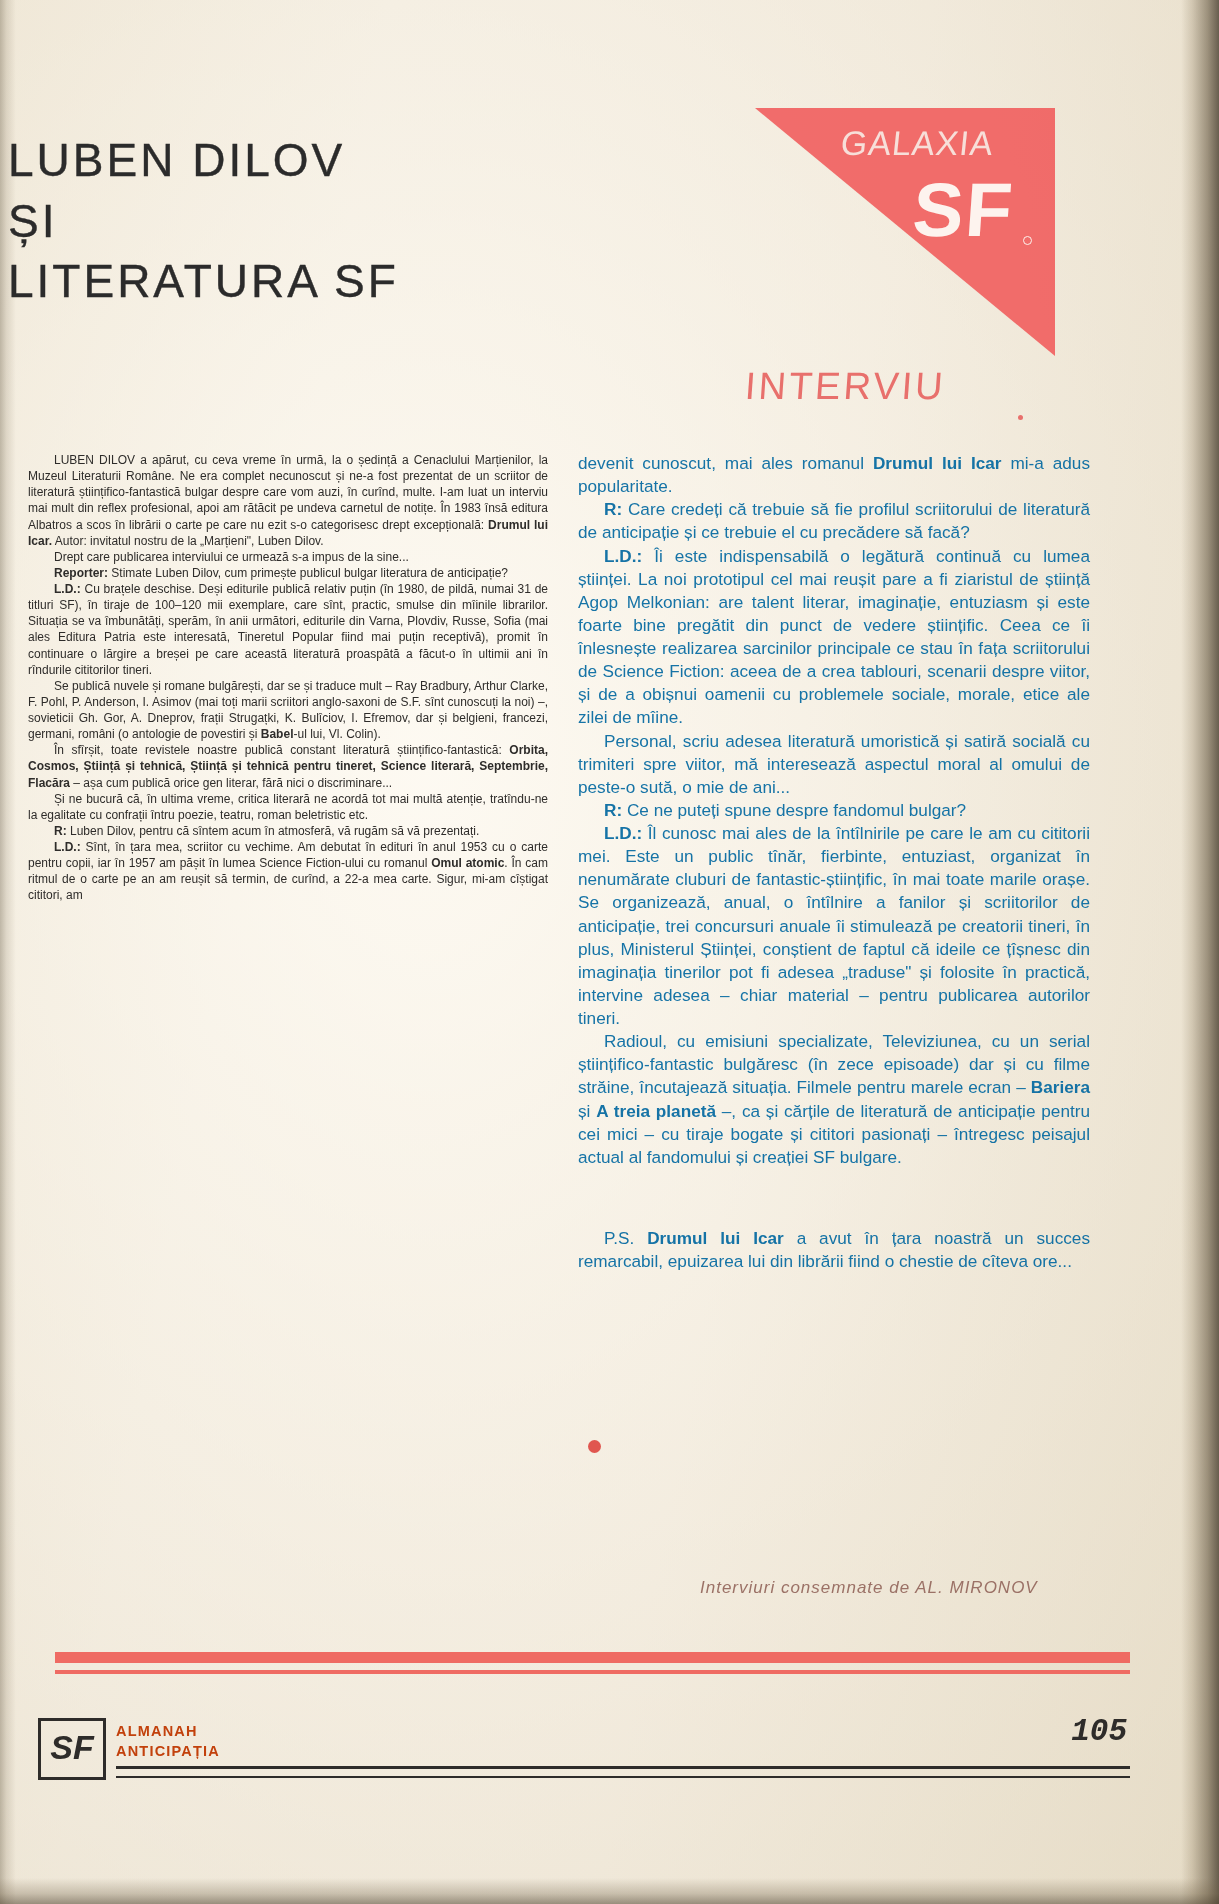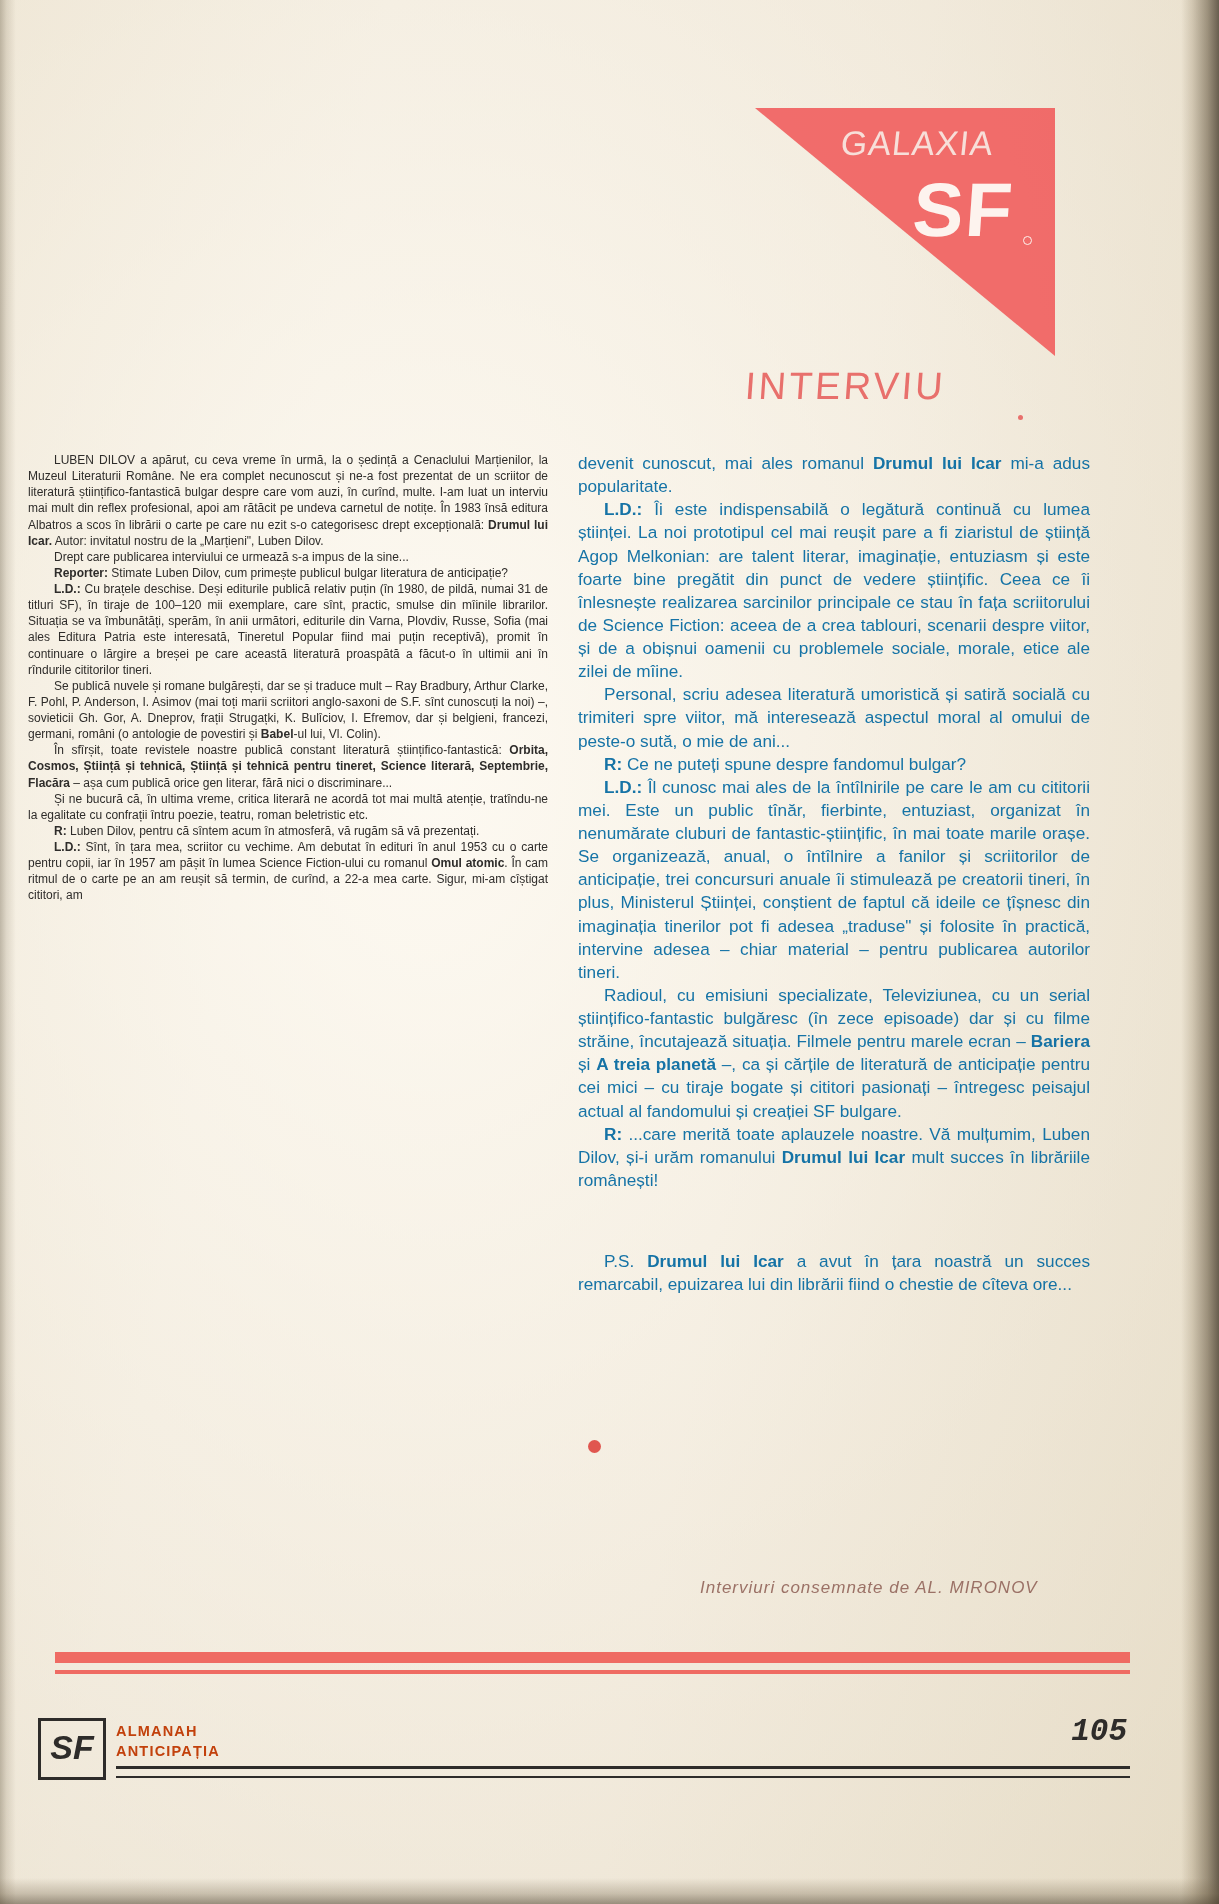--- a/index.html
+++ b/index.html
@@ -233,20 +233,25 @@
 </style>
 </head>
 <body>
 
 <div id="page">
   <div id="paper"></div>
   <div id="left-edge"></div>
   <div id="right-edge"></div>
   <div id="bottom-edge"></div>
 
+  <div id="title-block">
+    <div class="title-line">LUBEN  DILOV</div>
+    <div class="title-line">ȘI</div>
+    <div class="title-line">LITERATURA  SF</div>
+  </div>
 
   <div id="logo-wrap">
     <div id="logo-shape"></div>
     <div id="logo-galaxia">GALAXIA</div>
     <div id="logo-sf">SF</div>
     <div id="logo-dot"></div>
   </div>
   <div id="interviu">INTERVIU</div>
   <div id="interviu-dot"></div>
 
@@ -259,26 +264,26 @@
     <p class="p"><b class="spk">L.D.:</b> Cu brațele deschise. Deși editurile publică relativ puțin (în 1980, de pildă, numai 31 de titluri SF), în tiraje de 100–120 mii exemplare, care sînt, practic, smulse din mîinile librarilor. Situația se va îmbunătăți, sperăm, în anii următori, editurile din Varna, Plovdiv, Russe, Sofia (mai ales Editura Patria este interesată, Tineretul Popular fiind mai puțin receptivă), promit în continuare o lărgire a breșei pe care această literatură proaspătă a făcut-o în ultimii ani în rîndurile cititorilor tineri.</p>
     <p class="p">Se publică nuvele și romane bulgărești, dar se și traduce mult – Ray Bradbury, Arthur Clarke, F. Pohl, P. Anderson, I. Asimov (mai toți marii scriitori anglo-saxoni de S.F. sînt cunoscuți la noi) –, sovieticii Gh. Gor, A. Dneprov, frații Strugațki, K. Bulîciov, I. Efremov, dar și belgieni, francezi, germani, români (o antologie de povestiri și <b>Babel</b>-ul lui, Vl. Colin).</p>
     <p class="p">În sfîrșit, toate revistele noastre publică constant literatură științifico-fantastică: <b>Orbita, Cosmos, Știință și tehnică, Știință și tehnică pentru tineret, Science literară, Septembrie, Flacăra</b> – așa cum publică orice gen literar, fără nici o discriminare...</p>
     <p class="p">Și ne bucură că, în ultima vreme, critica literară ne acordă tot mai multă atenție, tratîndu-ne la egalitate cu confrații întru poezie, teatru, roman beletristic etc.</p>
     <p class="p"><b class="spk">R:</b> Luben Dilov, pentru că sîntem acum în atmosferă, vă rugăm să vă prezentați.</p>
     <p class="p"><b class="spk">L.D.:</b> Sînt, în țara mea, scriitor cu vechime. Am debutat în edituri în anul 1953 cu o carte pentru copii, iar în 1957 am pășit în lumea Science Fiction-ului cu romanul <b>Omul atomic</b>. În cam ritmul de o carte pe an am reușit să termin, de curînd, a 22-a mea carte. Sigur, mi-am cîștigat cititori, am</p>
   </div>
 
   <div id="col-right">
     <p class="p noind">devenit cunoscut, mai ales romanul <b>Drumul lui Icar</b> mi-a adus popularitate.</p>
+    <p class="p"><b class="spk">R:</b> Care credeți că trebuie să fie profilul scriitorului de literatură de anticipație și ce trebuie el cu precădere să facă?</p>
     <p class="p"><b class="spk">L.D.:</b> Îi este indispensabilă o legătură continuă cu lumea științei. La noi prototipul cel mai reușit pare a fi ziaristul de știință Agop Melkonian: are talent literar, imaginație, entuziasm și este foarte bine pregătit din punct de vedere științific. Ceea ce îi înlesnește realizarea sarcinilor principale ce stau în fața scriitorului de Science Fiction: aceea de a crea tablouri, scenarii despre viitor, și de a obișnui oamenii cu problemele sociale, morale, etice ale zilei de mîine.</p>
     <p class="p">Personal, scriu adesea literatură umoristică și satiră socială cu trimiteri spre viitor, mă interesează aspectul moral al omului de peste-o sută, o mie de ani...</p>
     <p class="p"><b class="spk">R:</b> Ce ne puteți spune despre fandomul bulgar?</p>
     <p class="p"><b class="spk">L.D.:</b> Îl cunosc mai ales de la întîlnirile pe care le am cu cititorii mei. Este un public tînăr, fierbinte, entuziast, organizat în nenumărate cluburi de fantastic-științific, în mai toate marile orașe. Se organizează, anual, o întîlnire a fanilor și scriitorilor de anticipație, trei concursuri anuale îi stimulează pe creatorii tineri, în plus, Ministerul Științei, conștient de faptul că ideile ce țîșnesc din imaginația tinerilor pot fi adesea „traduse" și folosite în practică, intervine adesea – chiar material – pentru publicarea autorilor tineri.</p>
     <p class="p">Radioul, cu emisiuni specializate, Televiziunea, cu un serial științifico-fantastic bulgăresc (în zece episoade) dar și cu filme străine, încutajează situația. Filmele pentru marele ecran – <b>Bariera</b> și <b>A treia planetă</b> –, ca și cărțile de literatură de anticipație pentru cei mici – cu tiraje bogate și cititori pasionați – întregesc peisajul actual al fandomului și creației SF bulgare.</p>
-    <p class="p"><b class="spk">R:</b> ...care merită toate aplauzele noastre. Vă mulțumim, Luben Dilov, și-i urăm romanului <b>Drumul lui Icar</b> mult succes în librăriile românești!</p>
     <p class="p" style="margin-top:58px;">P.S. <b>Drumul lui Icar</b> a avut în țara noastră un succes remarcabil, epuizarea lui din librării fiind o chestie de cîteva ore...</p>
   </div>
 
   <div id="bullet"></div>
   <div id="signature">Interviuri consemnate de AL. MIRONOV</div>
 
   <div id="rule-thick"></div>
   <div id="rule-thin"></div>
   <div id="footer-sf">
     <span>SF</span>

